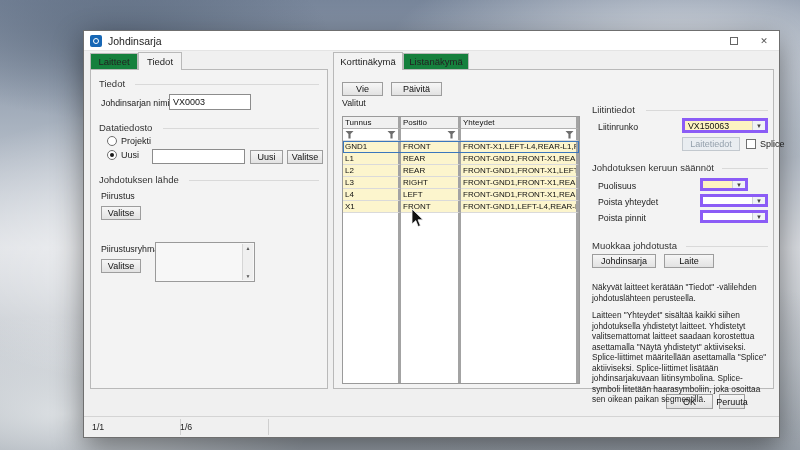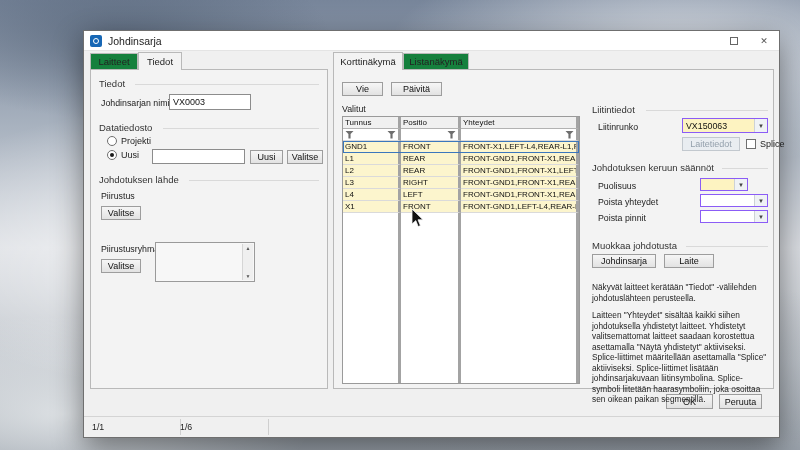--- a/index.html
+++ b/index.html
@@ -38,21 +38,21 @@
     padding:0 3px;display:flex;align-items:center;box-sizing:border-box;}
   .listbox{position:absolute;background:#f7f7f7;border:1px solid #9a9a9a;font-size:9px;color:#111;
     padding:2px 14px 2px 4px;box-sizing:border-box;}
   .scrollcol{position:absolute;top:1px;bottom:1px;right:1px;width:11px;background:#efefef;border-left:1px solid #d5d5d5;
     display:flex;flex-direction:column;justify-content:space-between;align-items:center;font-size:5px;color:#555;box-sizing:border-box;padding:1px 0;}
   .radio-row{position:absolute;display:flex;align-items:flex-start;gap:4px;font-size:9px;color:#222;}
   .radio{width:10px;height:10px;border:1px solid #6f6f6f;border-radius:50%;background:#fff;box-sizing:border-box;position:relative;flex:none;}
   .radio.checked::after{content:"";position:absolute;left:2px;top:2px;width:4px;height:4px;border-radius:50%;background:#1a1a1a;}
   .checkbox-row{position:absolute;display:flex;align-items:center;gap:4px;font-size:9px;color:#222;}
   .checkbox{width:10px;height:10px;border:1px solid #6f6f6f;background:#fff;box-sizing:border-box;flex:none;}
-  .combo{position:absolute;border:1px solid #8b5cf6;background:#fff;display:flex;align-items:stretch;font-size:8.8px;color:#111;box-sizing:border-box;}
+  .combo{position:absolute;border:3px solid #8b5cf6;background:#fff;display:flex;align-items:stretch;font-size:8.8px;color:#111;box-sizing:border-box;}
   .combo .val{flex:1;display:flex;align-items:center;padding:0 3px;overflow:hidden;white-space:nowrap;}
   .combo .arrow{width:12px;flex:none;display:flex;align-items:center;justify-content:center;font-size:6px;color:#444;background:#eff2f5;border-left:1px solid #cdd2d6;}
   .combo.yellow{background:#fdf3c1;}
   
   .grid{position:absolute;left:8px;top:46px;width:238px;height:268px;border:1px solid #9a9a9a;background:#fff;
     display:flex;flex-direction:column;box-sizing:border-box;font-size:8px;color:#111;overflow:hidden;}
   .g-row{display:flex;height:12px;flex:none;}
   .g-cell{box-sizing:border-box;border-right:3px solid #a3a3a3;border-bottom:1px solid #dadada;
     padding:0 2px;overflow:hidden;white-space:nowrap;display:flex;align-items:center;}
   .c1{width:58px;flex:none;} .c2{width:60px;flex:none;} .c3{flex:1;}
@@ -153,21 +153,21 @@
         <span>Listanäkymä</span>
       </div>
 
     <div class="page" style="left:249px;width:441px;">
       <div class="btn" style="left:8px;top:12px;width:41px;height:14px;">
           <span>Vie</span>
         </div>
       <div class="btn" style="left:57px;top:12px;width:51px;height:14px;">
           <span>Päivitä</span>
         </div>
-      <div class="lbl" style="left:8px;top:34px;text-align:right;">Valitut</div>
+      <div class="lbl" style="left:8px;top:28px;text-align:right;">Valitut</div>
 
       <div class="grid">
         <div class="g-row g-head">
           <div class="g-cell c1">Tunnus</div>
           <div class="g-cell c2">Positio</div>
           <div class="g-cell c3">Yhteydet</div>
         </div>
         <div class="g-row g-filter">
           <div class="g-cell c1 first">
               <span class="funnel"></span>
@@ -260,21 +260,21 @@
         </div>
 
       <div class="info-text" style="left:258px;top:212px;">Näkyvät laitteet kerätään "Tiedot" -välilehden johdotuslähteen perusteella.</div>
       <div class="info-text" style="left:258px;top:240px;">Laitteen "Yhteydet" sisältää kaikki siihen johdotuksella yhdistetyt laitteet. Yhdistetyt valitsemattomat laitteet saadaan korostettua asettamalla "Näytä yhdistetyt" aktiiviseksi.</div>
       <div class="info-text" style="left:258px;top:282px;">Splice-liittimet määritellään asettamalla "Splice" aktiiviseksi. Splice-liittimet lisätään johdinsarjakuvaan liitinsymbolina. Splice-symboli liitetään haarasymboliin, joka osoittaa sen oikean paikan segmentillä.</div>
     </div>
 
     <div class="btn" style="left:582px;top:363px;width:47px;height:15px;">
         <span>OK</span>
       </div>
-    <div class="btn" style="left:635px;top:363px;width:43px;height:15px;">
+    <div class="btn" style="left:635px;top:363px;width:26px;height:15px;">
         <span>Peruuta</span>
       </div>
 
     <div class="statusbar">
       <div class="status-cell" style="left:0;width:88px;">
           <span>1/1</span>
         </div>
       <div class="status-cell" style="left:88px;width:88px;">
           <span>1/6</span>
         </div>

